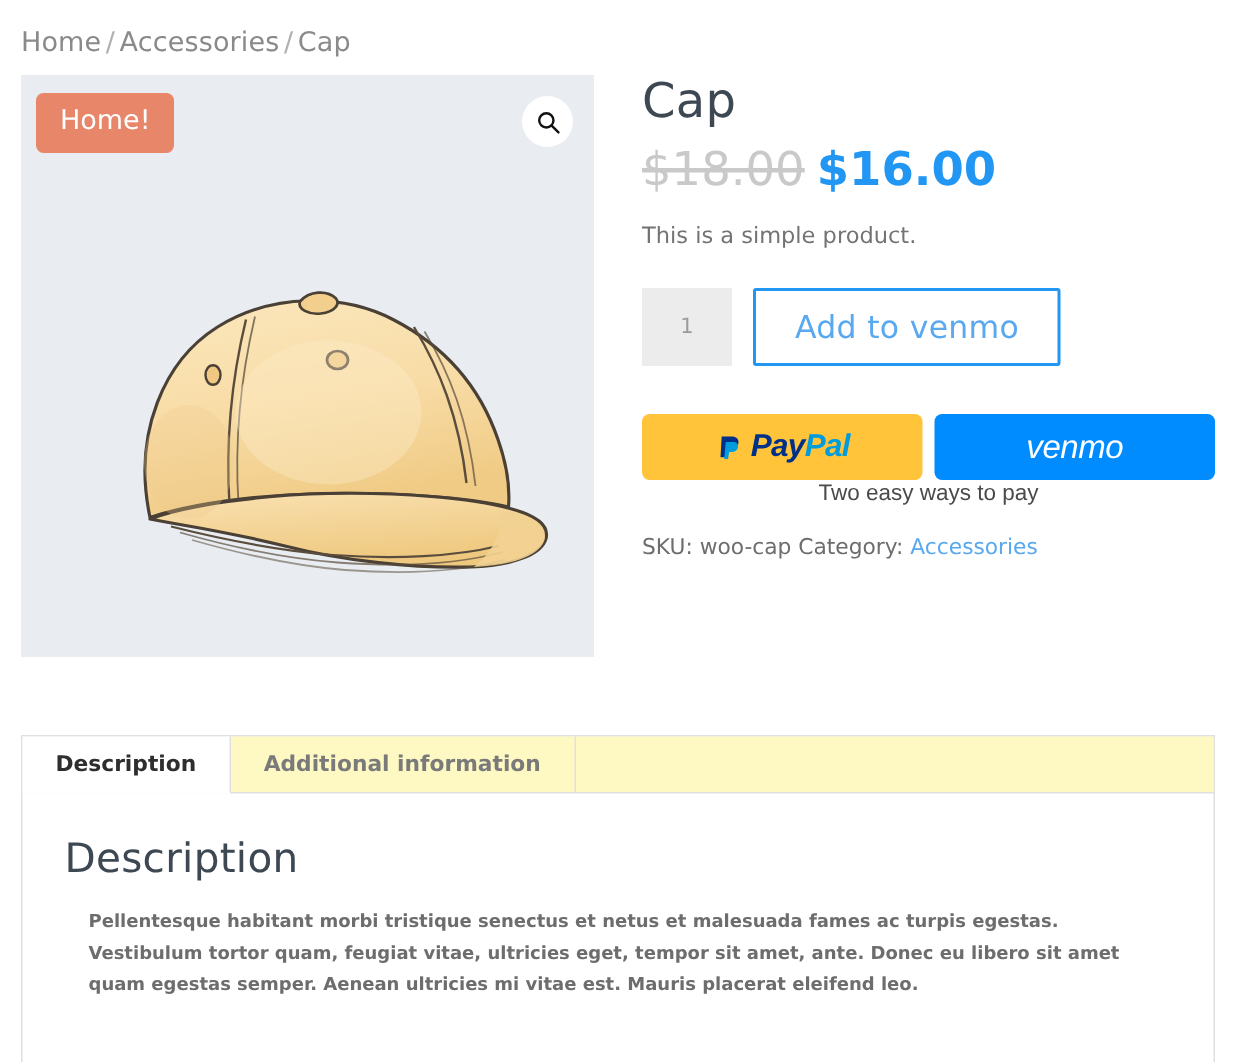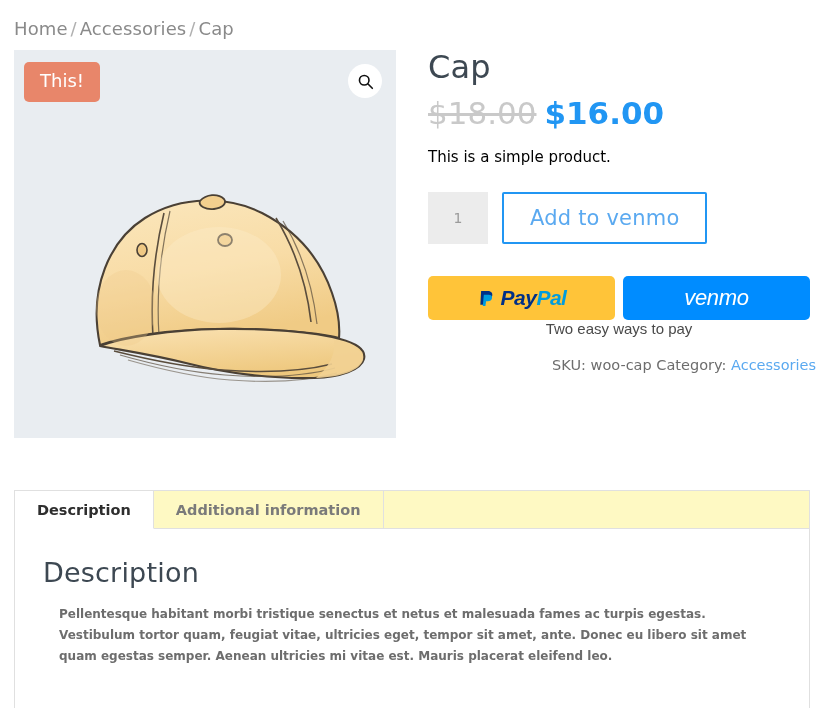--- a/index.html
+++ b/index.html
@@ -65,21 +65,21 @@
     font-family:"Liberation Sans", sans-serif;
     margin-bottom: 18px; max-width: 350px;
   }
   .pp-logo { display:inline-block; vertical-align:-3px; margin-right:4px; }
   .pp-word { font-weight: 800; font-style: italic; font-size: 14px;
              letter-spacing:-.3px; vertical-align:-1px; margin-right:3px;
              font-family:"Liberation Sans", sans-serif; }
   .pp-pay { color:#003087; } .pp-pal { color:#009cde; }
   .learn-more { color:#2673d4; text-decoration:none; }
 
-  .short-desc { font-size: 15px; color:#000000; margin: 0 0 26px 0; }
+  .short-desc { font-size: 15px; color:#737373; margin: 0 0 26px 0; }
 
   .cart-row { display:flex; align-items:stretch; margin-bottom: 32px; }
   .qty {
     width: 60px; height: 52px; background:#ececec;
     border:none; outline:none; text-align:center;
     font-size: 14px; color:#9b9b9b;
     font-family:"DejaVu Sans", sans-serif;
   }
   .add-cart {
     margin-left: 14px; height: 52px; padding: 0 26px;
@@ -102,21 +102,21 @@
                 letter-spacing:-.5px; font-family:"Liberation Sans", sans-serif; }
   .sb-pp-pay { color:#003087; } .sb-pp-pal { color:#009cde; }
   .venmo-word { color:#fff; font-weight:400; font-style:italic;
                 font-size:22px; letter-spacing:-.3px;
                 font-family:"Liberation Sans", sans-serif; }
   .sb-tagline {
     text-align:center; font-size:15px; color:#4a4a4a;
     margin-top: 0; font-family:"Liberation Sans", sans-serif;
   }
 
-  .meta { margin-top: 20px; font-size: 14.5px; color:#6d6d6d;text-align:right; }
+  .meta { margin-top: 20px; font-size: 14.5px; color:#6d6d6d; }
   .meta a { color:#5aa9f0; text-decoration:none; }
 
   
   .tabs-wrap { position:absolute; left:14px; top:490px; width:796px; }
   .tab-bar {
     display:flex; height: 38px;
     background:#f2f2f2;
     border:1px solid #e0e0e0; border-bottom:none;
     margin:0; padding:0; list-style:none;
   }
@@ -149,21 +149,21 @@
 <body>
 
 <div class="page">
 
   <nav class="breadcrumb">
     <a href="#">Home</a><span class="sep">/</span><a href="#">Accessories</a><span class="sep">/</span><span>Cap</span>
   </nav>
 
   <div class="gallery">
 
-    <div class="sale-badge">This!</div>
+    <div class="sale-badge">Home!</div>
 
     <button class="zoom-btn">
       <svg width="17" height="17" viewBox="0 0 20 20">
         <circle cx="8.5" cy="8.5" r="5.6" fill="none" stroke="#111" stroke-width="1.9"></circle>
         <line x1="12.7" y1="12.7" x2="18" y2="18" stroke="#111" stroke-width="1.9" stroke-linecap="round"></line>
       </svg>
     </button>
 
     <div class="cap-wrap">
       <svg width="382" height="388" viewBox="0 0 382 388">

